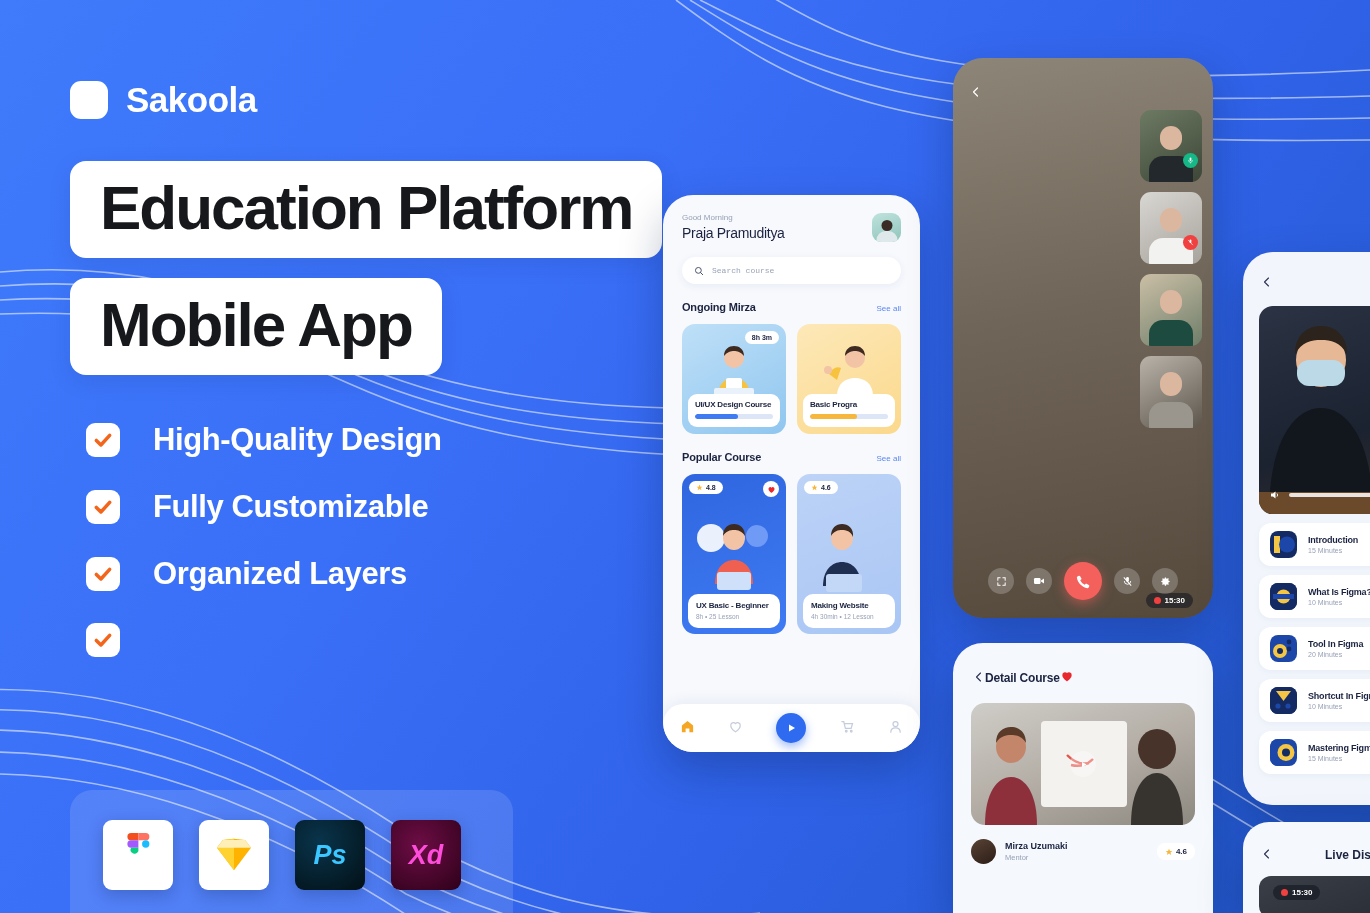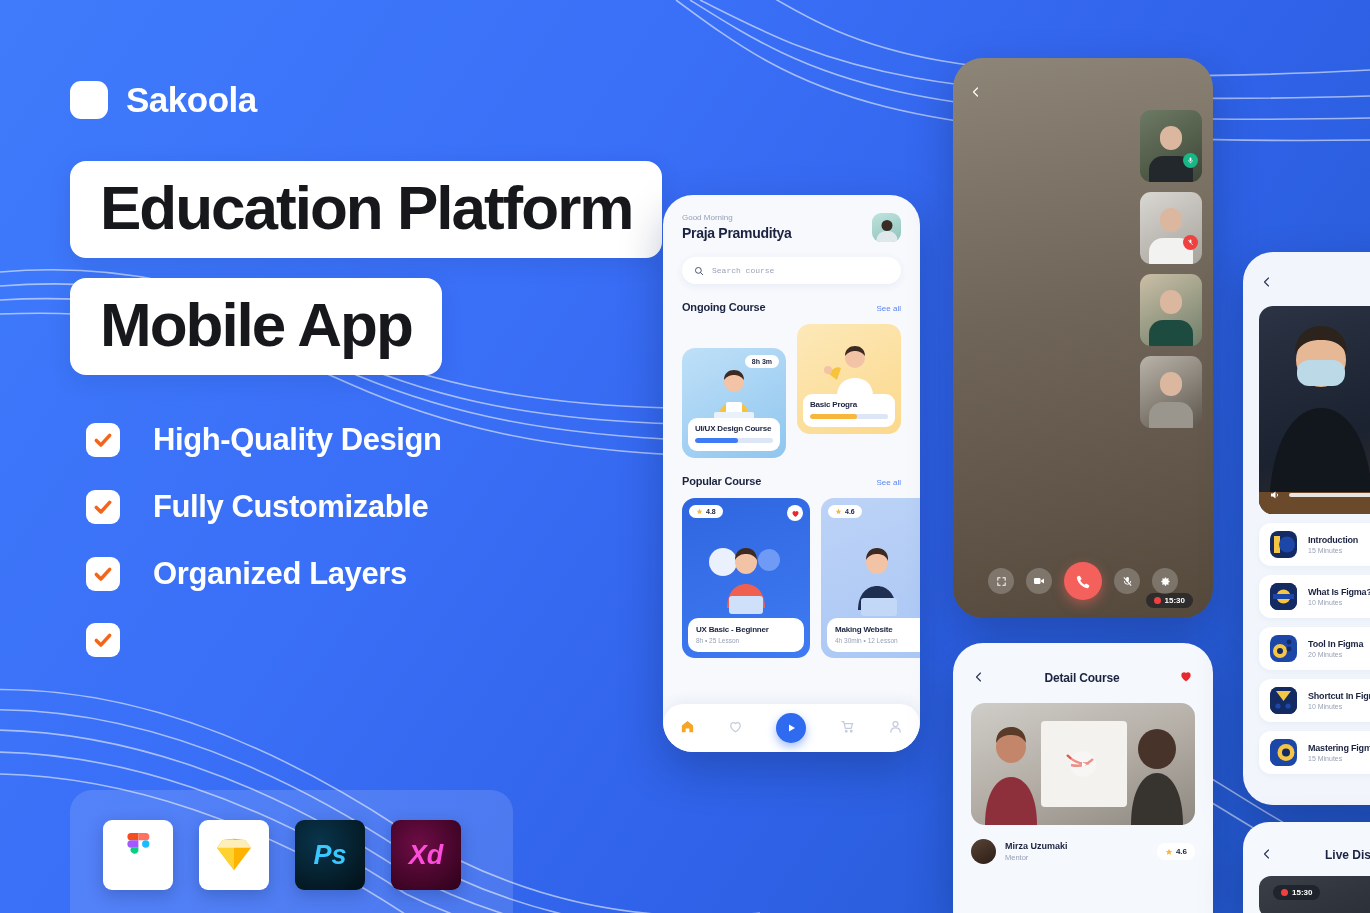--- a/index.html
+++ b/index.html
@@ -48,48 +48,48 @@
 
   
   .phone { position:absolute; border-radius:30px; overflow:hidden;
            box-shadow:0 18px 44px rgba(8,25,70,.28); background:#f7f9fd; }
 
   
   #phone-home { left:663px; top:195px; width:257px; height:557px; }
   .home-pad { padding:18px 19px 0; }
   .greet-row { display:flex; align-items:flex-start; justify-content:space-between; }
   .greet-small { font-size:8px; color:#97a0b5; margin-bottom:3px; }
-  .greet-name { font-size:14px; font-weight:bold; color:#1b2340; letter-spacing:-0.3px; }
+  .greet-name { font-size:14px; font-weight:normal; color:#1b2340; letter-spacing:-0.3px; }
   .avatar-sq { width:29px; height:29px; border-radius:9px;
     background:linear-gradient(160deg,#bfe3dd,#8fc4bb); position:relative; overflow:hidden; }
   .avatar-sq::after { content:""; position:absolute; left:50%; top:7px; transform:translateX(-50%);
     width:11px; height:11px; border-radius:50%; background:#3a2c25; }
   .avatar-sq::before { content:""; position:absolute; left:50%; bottom:0; transform:translateX(-50%);
     width:21px; height:11px; border-radius:9px 9px 0 0; background:#dfe9ec; }
   .search-bar { margin-top:15px; height:27px; border-radius:14px; background:#fff;
     display:flex; align-items:center; gap:8px; padding:0 12px; box-shadow:0 2px 8px rgba(30,60,130,.07); }
   .search-txt { font-size:8px; color:#9aa3b8;font-family:Liberation Mono, monospace; }
   .sec-head { display:flex; align-items:baseline; justify-content:space-between; margin-top:17px; }
   .sec-title { font-size:11px; font-weight:bold; color:#1b2340; letter-spacing:-0.2px; }
   .see-all { font-size:8px; color:#5b86f2; }
 
   .ongoing-row { display:flex; gap:11px; margin-top:11px; }
   .og-card { width:104px; height:110px; border-radius:13px; position:relative; flex:0 0 auto; overflow:hidden; }
-  .og-card.blue { background:linear-gradient(150deg,#bfe0f8,#8fc6ef);margin-top:24px; }
+  .og-card.blue { background:linear-gradient(150deg,#bfe0f8,#8fc6ef); }
   .og-card.yellow { background:linear-gradient(150deg,#fde8b8,#fbd98c); }
   .og-badge { position:absolute; right:7px; top:7px; background:#fff; border-radius:8px;
     font-size:7px; font-weight:bold; color:#1b2340; padding:3px 7px; }
   .og-person { position:absolute; left:50%; top:20px; transform:translateX(-50%); }
   .og-foot { position:absolute; left:6px; right:6px; bottom:7px; background:#fff; border-radius:9px; padding:6px 7px 8px; }
   .og-name { font-size:8px; font-weight:bold; color:#1b2340; letter-spacing:-0.2px; white-space:nowrap; }
   .og-track { height:5px; border-radius:3px; background:#dde6f6; margin-top:5px; overflow:hidden; }
   .og-fill { height:100%; border-radius:3px; }
 
   .pop-row { display:flex; gap:11px; margin-top:11px; }
-  .pop-card { width:128px; height:160px; border-radius:13px; position:relative; flex:0 0 auto; overflow:hidden; }
+  .pop-card { width:104px; height:160px; border-radius:13px; position:relative; flex:0 0 auto; overflow:hidden; }
   .pop-card.c1 { background:linear-gradient(160deg,#2f66e0,#3f7bf3); }
   .pop-card.c2 { background:linear-gradient(160deg,#bdd3f7,#a9c6f4); }
   .rate-chip { position:absolute; left:7px; top:7px; background:#fff; border-radius:8px;
     display:flex; align-items:center; gap:3px; padding:3px 7px; font-size:7px; font-weight:bold; color:#1b2340; }
   .heart-chip { position:absolute; right:7px; top:7px; width:16px; height:16px; border-radius:50%;
     background:#fff; display:flex; align-items:center; justify-content:center; }
   .pop-foot { position:absolute; left:6px; right:6px; bottom:6px; background:#fff; border-radius:10px; padding:7px 8px 8px; }
   .pop-name { font-size:8px; font-weight:bold; color:#1b2340; letter-spacing:-0.2px; white-space:nowrap; }
   .pop-meta { font-size:6.5px; color:#98a1b6; margin-top:3px; white-space:nowrap; }
 
@@ -121,21 +121,21 @@
     display:flex; align-items:center; gap:4px; padding:3px 8px; }
   .rec-dot { width:7px; height:7px; border-radius:50%; background:#f0403f; }
   .rec-txt { font-size:8px; color:#fff; font-weight:bold; }
   .call-ctrls { position:absolute; left:0; right:0; bottom:18px; display:flex; align-items:center; justify-content:center; gap:12px; }
   .cbtn { width:26px; height:26px; border-radius:50%; background:rgba(255,255,255,.22);
     display:flex; align-items:center; justify-content:center; }
   .cbtn.end { width:38px; height:38px; background:#f4605c; box-shadow:0 4px 12px rgba(244,96,92,.5); }
 
   
   #phone-detail { left:953px; top:643px; width:260px; height:270px; border-radius:30px 30px 0 0; background:#f5f8fd; }
-  .det-head { display:flex; align-items:center; justify-content:space-between; padding:26px 20px 0; }
+  .det-head { display:flex; align-items:center; padding:26px 20px 0; }
   .det-title { font-size:12px; font-weight:bold; color:#1b2340; letter-spacing:-0.2px; }
   .det-media { margin:16px 18px 0; height:122px; border-radius:14px; position:relative; overflow:hidden;
     background:linear-gradient(160deg,#cfcdc8 0%,#b4aea6 50%,#8d8880 100%); }
   .play-circle { position:absolute; left:50%; top:50%; transform:translate(-50%,-50%);
     width:26px; height:26px; border-radius:50%; background:rgba(255,255,255,.35);
     display:flex; align-items:center; justify-content:center; }
   .mentor-row { display:flex; align-items:center; gap:9px; padding:14px 18px 0; }
   .mentor-av { width:25px; height:25px; border-radius:50%; background:linear-gradient(150deg,#5a4336,#2b1d16); flex:0 0 auto; }
   .mentor-name { font-size:9px; font-weight:bold; color:#1b2340; }
   .mentor-role { font-size:7.5px; color:#98a1b6; margin-top:2px; }
@@ -276,21 +276,21 @@
 
     <div class="search-bar">
       <svg width="10" height="10" viewBox="0 0 24 24" fill="none" stroke="#6b7governed">
         <circle cx="10.5" cy="10.5" r="7" stroke="#3d4760" stroke-width="2.2"></circle>
         <path d="M16 16 L21 21" stroke="#3d4760" stroke-width="2.2" stroke-linecap="round"></path>
       </svg>
       <span class="search-txt">Search course</span>
     </div>
 
     <div class="sec-head">
-      <span class="sec-title">Ongoing Course</span>
+      <span class="sec-title">Ongoing Mirza</span>
       <span class="see-all">See all</span>
     </div>
 
     <div class="ongoing-row">
       <div class="og-card blue">
         <div class="og-badge">8h 3m</div>
         <svg class="og-person" width="60" height="56" viewBox="0 0 60 56">
           <ellipse cx="30" cy="14" rx="10" ry="10" fill="#f3c3a6"></ellipse>
           <path d="M20 12c0-7 5-10 10-10s10 3 10 10c-3-4-7-5-10-5s-7 1-10 5z" fill="#3d2a20"></path>
           <path d="M14 52c0-12 7-18 16-18s16 6 16 18z" fill="#f7c33f"></path>

